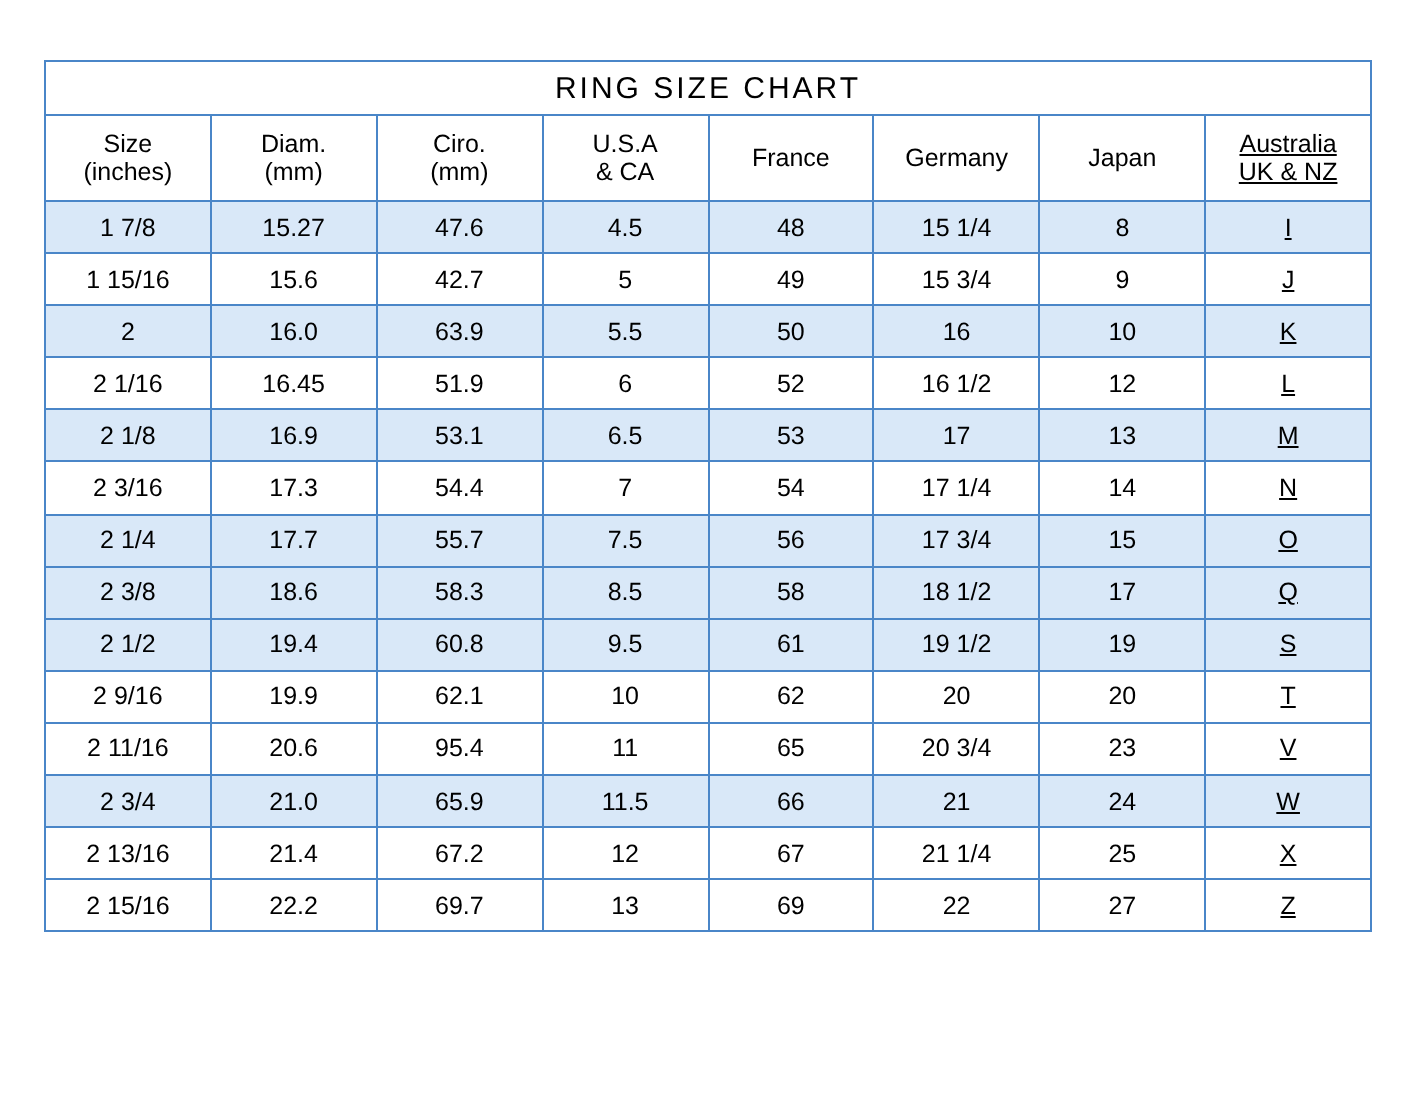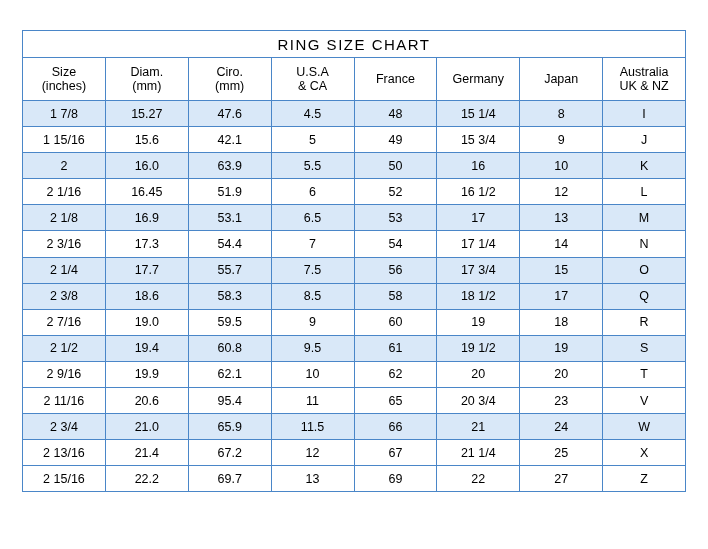--- a/index.html
+++ b/index.html
@@ -56,21 +56,21 @@
   .data-row.shaded td {
     background: #d9e8f8;
   }
   .c0 { width: 80px; }
   .c1 { width: 82px; }
   .c2 { width: 84px; }
   .c3 { width: 86px; }
   .c4 { width: 86px; }
   .c5 { width: 92px; }
   .c6 { width: 78px; }
-  .c7 { width: 76px; }
+  .c7 { width: 76px; text-decoration: underline; }
 </style>
 </head>
 <body>
 
 <div class="page">
   <table class="chart">
     <tbody>
       <tr class="title-row">
         <td colspan="8">RING  SIZE  CHART</td>
       </tr>
@@ -90,21 +90,21 @@
           <td class="c2">47.6</td>
           <td class="c3">4.5</td>
           <td class="c4">48</td>
           <td class="c5">15 1/4</td>
           <td class="c6">8</td>
           <td class="c7">I</td>
         </tr>
         <tr class="data-row">
           <td class="c0">1 15/16</td>
           <td class="c1">15.6</td>
-          <td class="c2">42.1</td>
+          <td class="c2">42.7</td>
           <td class="c3">5</td>
           <td class="c4">49</td>
           <td class="c5">15 3/4</td>
           <td class="c6">9</td>
           <td class="c7">J</td>
         </tr>
         <tr class="data-row shaded">
           <td class="c0">2</td>
           <td class="c1">16.0</td>
           <td class="c2">63.9</td>
@@ -157,30 +157,20 @@
         <tr class="data-row shaded">
           <td class="c0">2 3/8</td>
           <td class="c1">18.6</td>
           <td class="c2">58.3</td>
           <td class="c3">8.5</td>
           <td class="c4">58</td>
           <td class="c5">18 1/2</td>
           <td class="c6">17</td>
           <td class="c7">Q</td>
         </tr>
-        <tr class="data-row">
-          <td class="c0">2 7/16</td>
-          <td class="c1">19.0</td>
-          <td class="c2">59.5</td>
-          <td class="c3">9</td>
-          <td class="c4">60</td>
-          <td class="c5">19</td>
-          <td class="c6">18</td>
-          <td class="c7">R</td>
-        </tr>
         <tr class="data-row shaded">
           <td class="c0">2 1/2</td>
           <td class="c1">19.4</td>
           <td class="c2">60.8</td>
           <td class="c3">9.5</td>
           <td class="c4">61</td>
           <td class="c5">19 1/2</td>
           <td class="c6">19</td>
           <td class="c7">S</td>
         </tr>

